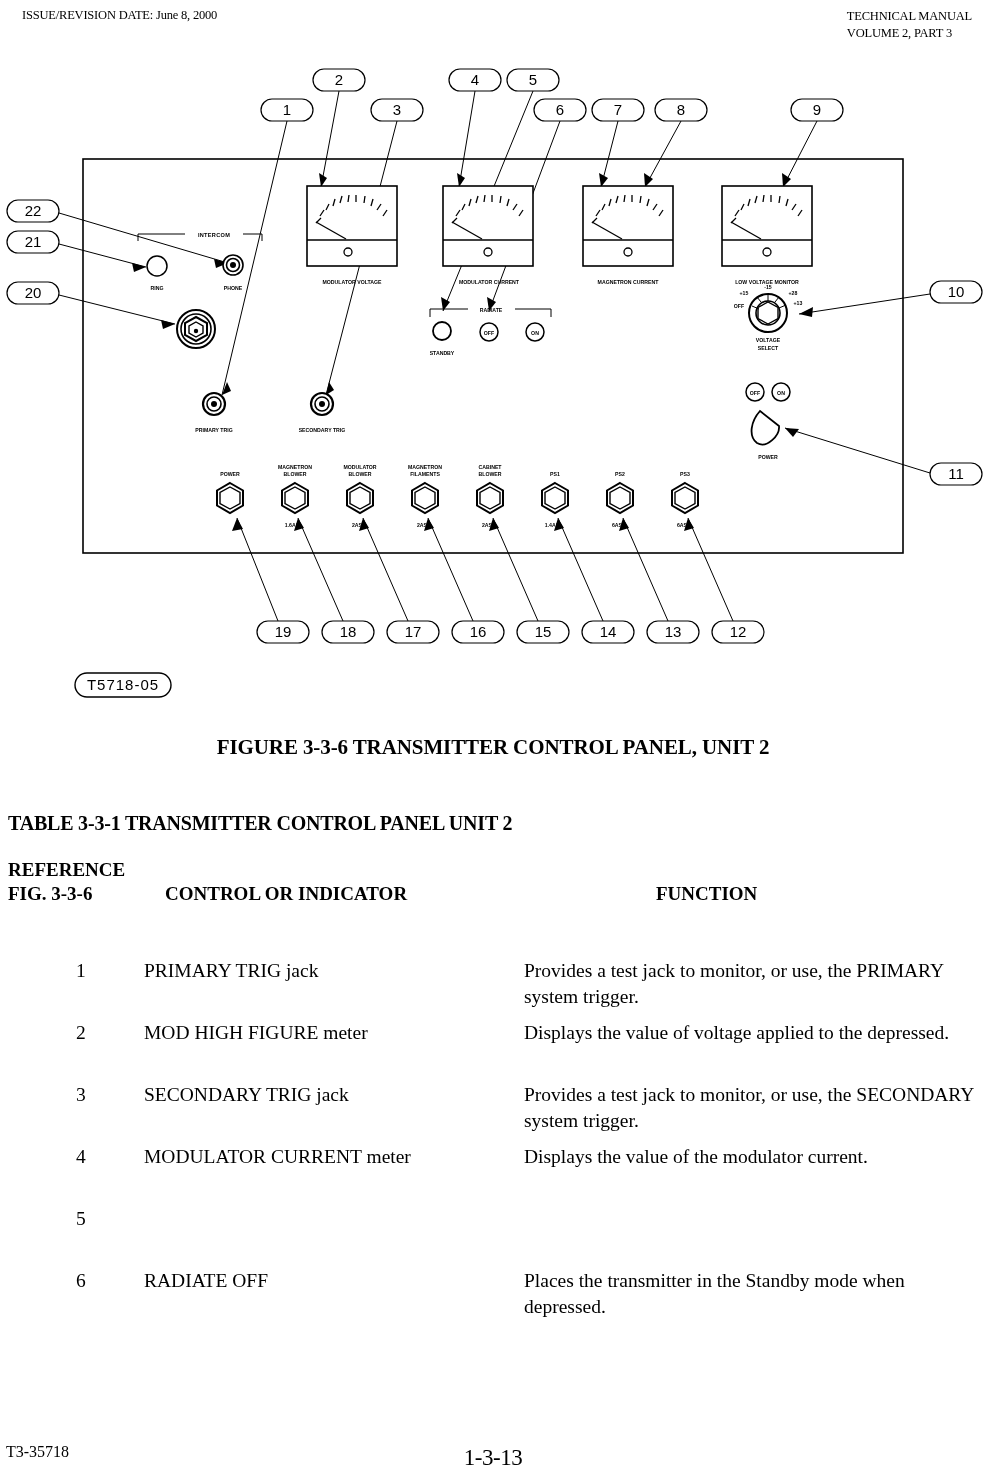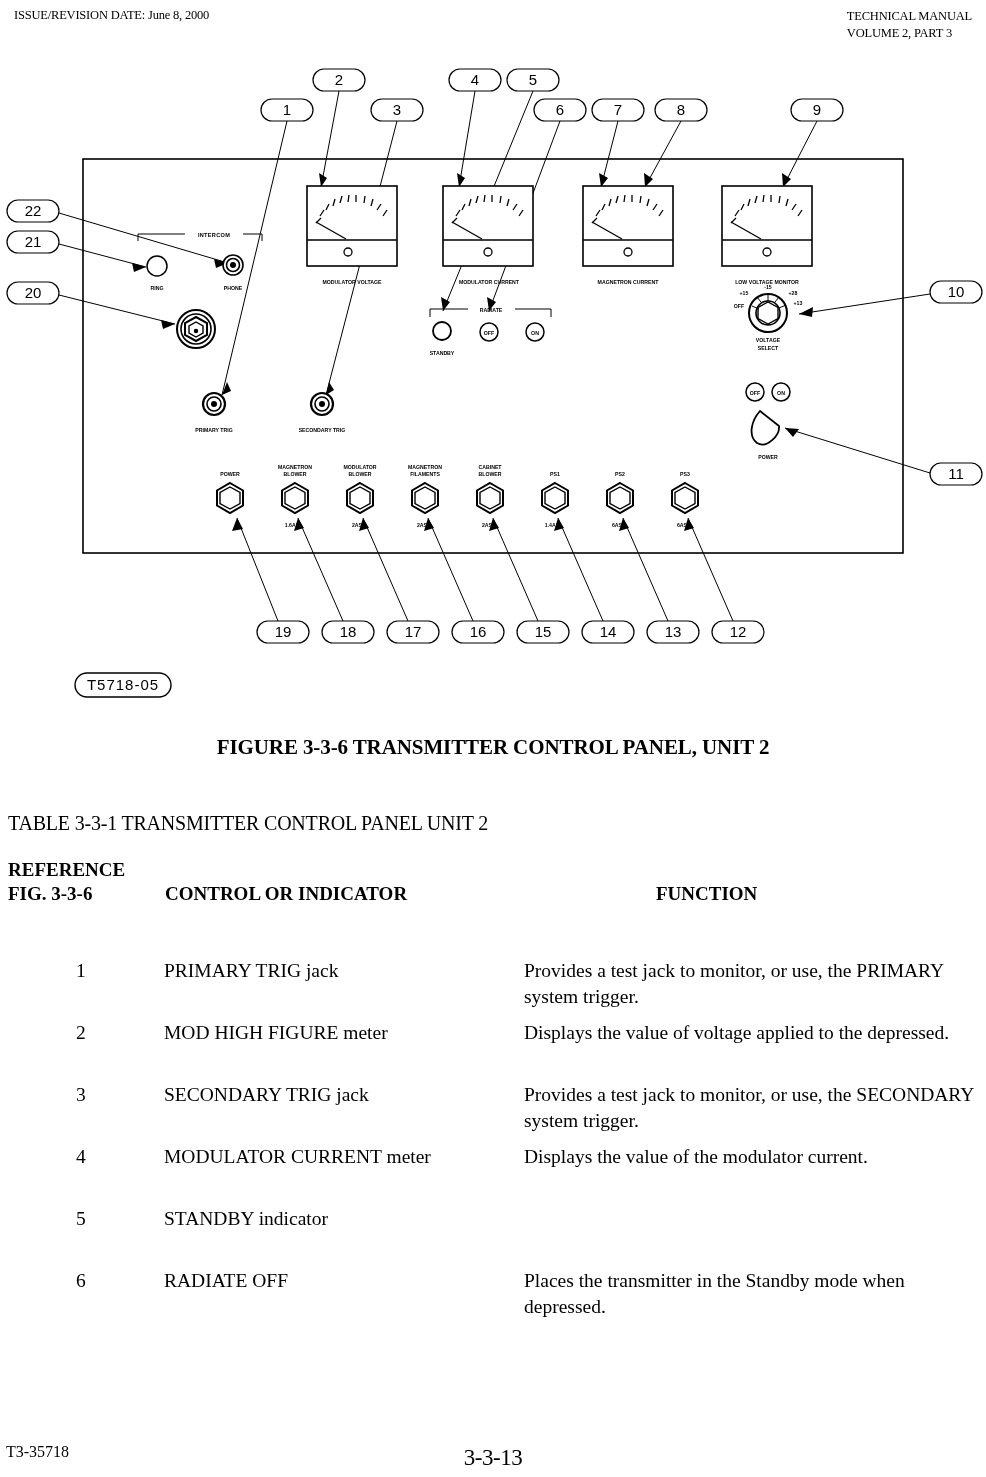--- a/index.html
+++ b/index.html
@@ -11,21 +11,21 @@
     height: 1477px;
     position: relative;
     font-family: "Liberation Serif", serif;
     color: #000;
     overflow: hidden;
   }
 
   
   .pg-header {
     position: absolute;
-    top: 8px; left: 0; right: 0;
+    top: 8px; left: 8px; right: 0;
     height: 40px;
     padding: 0 14px;
     box-sizing: border-box;
   }
   .hdr-left {
     position: absolute;
     left: 14px; top: 0;
     font-size: 12.5px;
     letter-spacing: -0.2px;
     white-space: nowrap;
@@ -53,21 +53,21 @@
     position: absolute;
     top: 735px; left: 0; width: 986px;
     text-align: center;
     font-weight: bold;
     font-size: 21px;
     letter-spacing: -0.1px;
   }
   .table-title {
     position: absolute;
     top: 812px; left: 8px;
-    font-weight: normal;
+    font-weight: bold;
     font-size: 20px;
     letter-spacing: -0.2px;
   }
   .col-head {
     position: absolute;
     top: 858px; left: 8px;
     width: 970px;
     font-weight: bold;
     font-size: 19px;
     line-height: 24px;
@@ -89,21 +89,20 @@
     font-size: 19.5px;
     line-height: 25.5px;
   }
   .trow .c-num {
     position: absolute; left: 76px; top: 0;
     width: 60px;
   }
   .trow .c-ctrl {
     position: absolute; left: 144px; top: 0;
     width: 370px;
-    margin-left: 20px;
   }
   .trow .c-func {
     position: absolute; left: 524px; top: 0;
     width: 452px;
   }
 
   
   .pg-footer-left {
     position: absolute;
     left: 6px; bottom: 16px;
@@ -544,23 +543,22 @@
     <span class="c-ctrl">SECONDARY TRIG jack</span>
     <span class="c-func">Provides a test jack to monitor, or use, the SECONDARY system trigger.</span>
   </div>
   <div class="trow">
     <span class="c-num">4</span>
     <span class="c-ctrl">MODULATOR CURRENT meter</span>
     <span class="c-func">Displays the value of the modulator current.</span>
   </div>
   <div class="trow">
     <span class="c-num">5</span>
-    <span class="c-ctrl">STANDBY indicator</span>
   </div>
   <div class="trow">
     <span class="c-num">6</span>
     <span class="c-ctrl">RADIATE OFF</span>
     <span class="c-func">Places the transmitter in the Standby mode when depressed.</span>
   </div>
 </div>
 
 <div class="pg-footer-left">T3-35718</div>
-<div class="pg-footer-center">3-3-13</div>
+<div class="pg-footer-center">1-3-13</div>
 
 </body></html>

